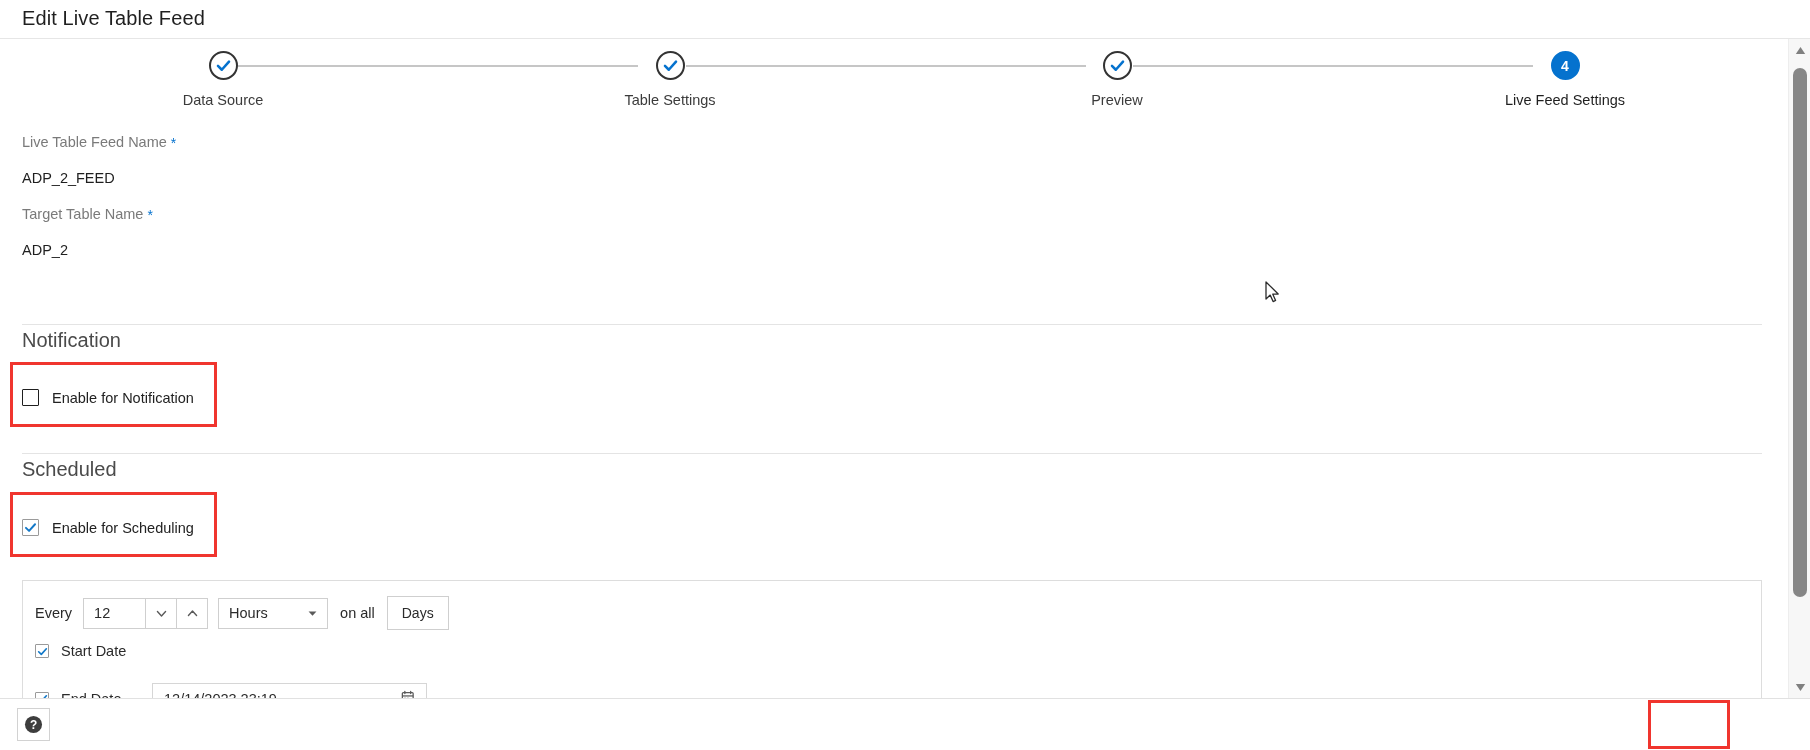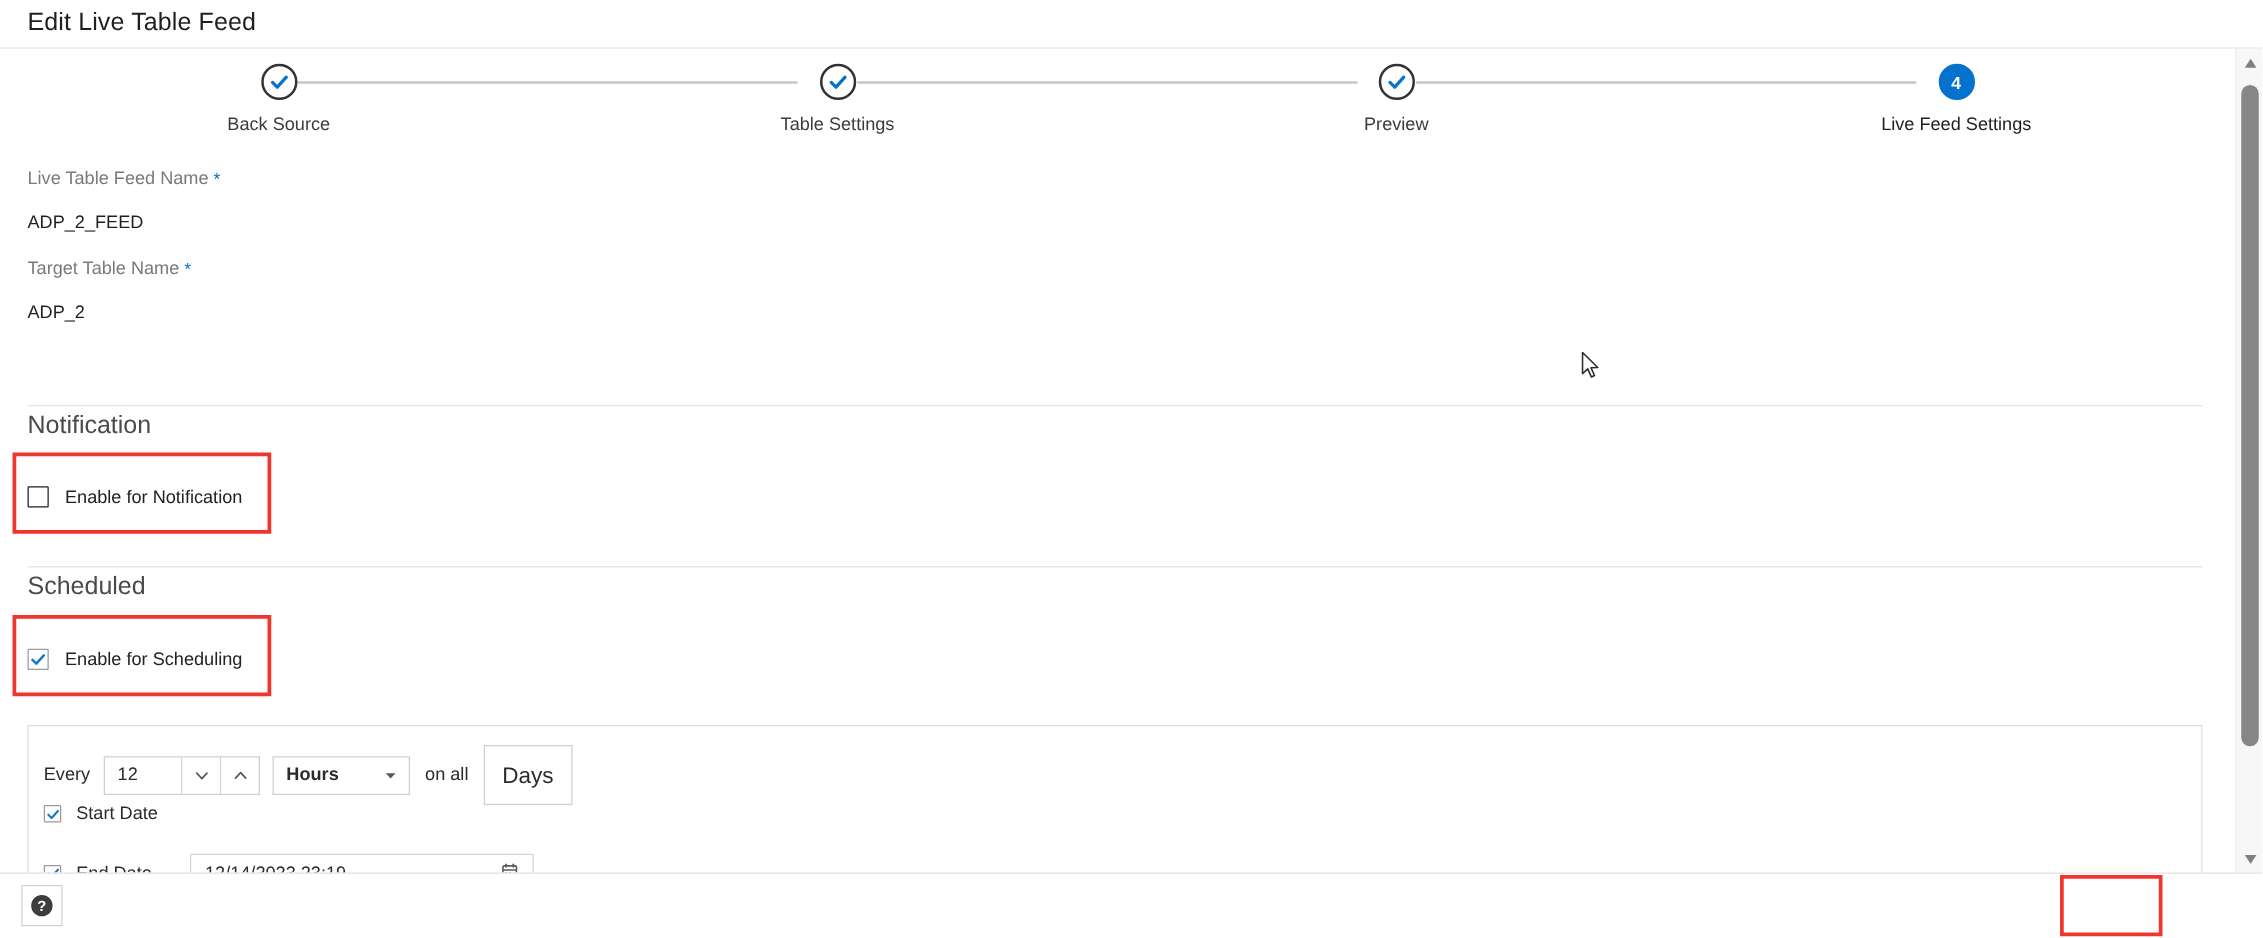--- a/index.html
+++ b/index.html
@@ -106,25 +106,24 @@
   }
   .ctl-num { width: 63px; padding-left: 10px; }
   .spin-btn {
     width: 31px; height: 31px; border: 1px solid #cfcfcf; border-left: none;
     background: #fff; display: flex; align-items: center; justify-content: center;
     color: #5a5a5a;
   }
   .ctl-select {
     width: 110px; padding-left: 10px; justify-content: space-between;
     padding-right: 9px;
-    font-weight: bold;
   }
   .ctl-btn {
-    padding: 0 14px; height: 48px; border: 1px solid #cfcfcf; background: #fff;
-    display: flex; align-items: center; font-size: 18px; color: #2b2b2b;
+    padding: 0 14px; height: 34px; border: 1px solid #cfcfcf; background: #fff;
+    display: flex; align-items: center; font-size: 14px; color: #2b2b2b;
   }
   .date-input {
     width: 275px; height: 31px; border: 1px solid #d6d6d6; background: #fff;
     display: flex; align-items: center; justify-content: space-between;
     padding: 0 7px 0 11px; font-size: 14.5px; color: #2b2b2b;
   }
 
   
   .footer-rule {
     position: absolute; left: 0; top: 698px; width: 1810px; height: 1px;
@@ -177,21 +176,21 @@
       <div class="step-line" style="left:238px;width:400px;"></div>
       <div class="step-line" style="left:686px;width:400px;"></div>
       <div class="step-line" style="left:1133px;width:400px;"></div>
 
       <div class="step" style="left:223px;">
         <div class="step-circle">
           <svg class="check-svg" width="17" height="17" viewBox="0 0 20 20">
             <path d="M3.5 10.5 L8 15 L16.5 5.5" stroke="#0572ce" stroke-width="3" fill="none" stroke-linecap="round" stroke-linejoin="round"></path>
           </svg>
         </div>
-        <div class="step-label">Back Source</div>
+        <div class="step-label">Data Source</div>
       </div>
 
       <div class="step" style="left:1117px;">
         <div class="step-circle">
           <svg class="check-svg" width="17" height="17" viewBox="0 0 20 20">
             <path d="M3.5 10.5 L8 15 L16.5 5.5" stroke="#0572ce" stroke-width="3" fill="none" stroke-linecap="round" stroke-linejoin="round"></path>
           </svg>
         </div>
         <div class="step-label">Preview</div>
       </div>

